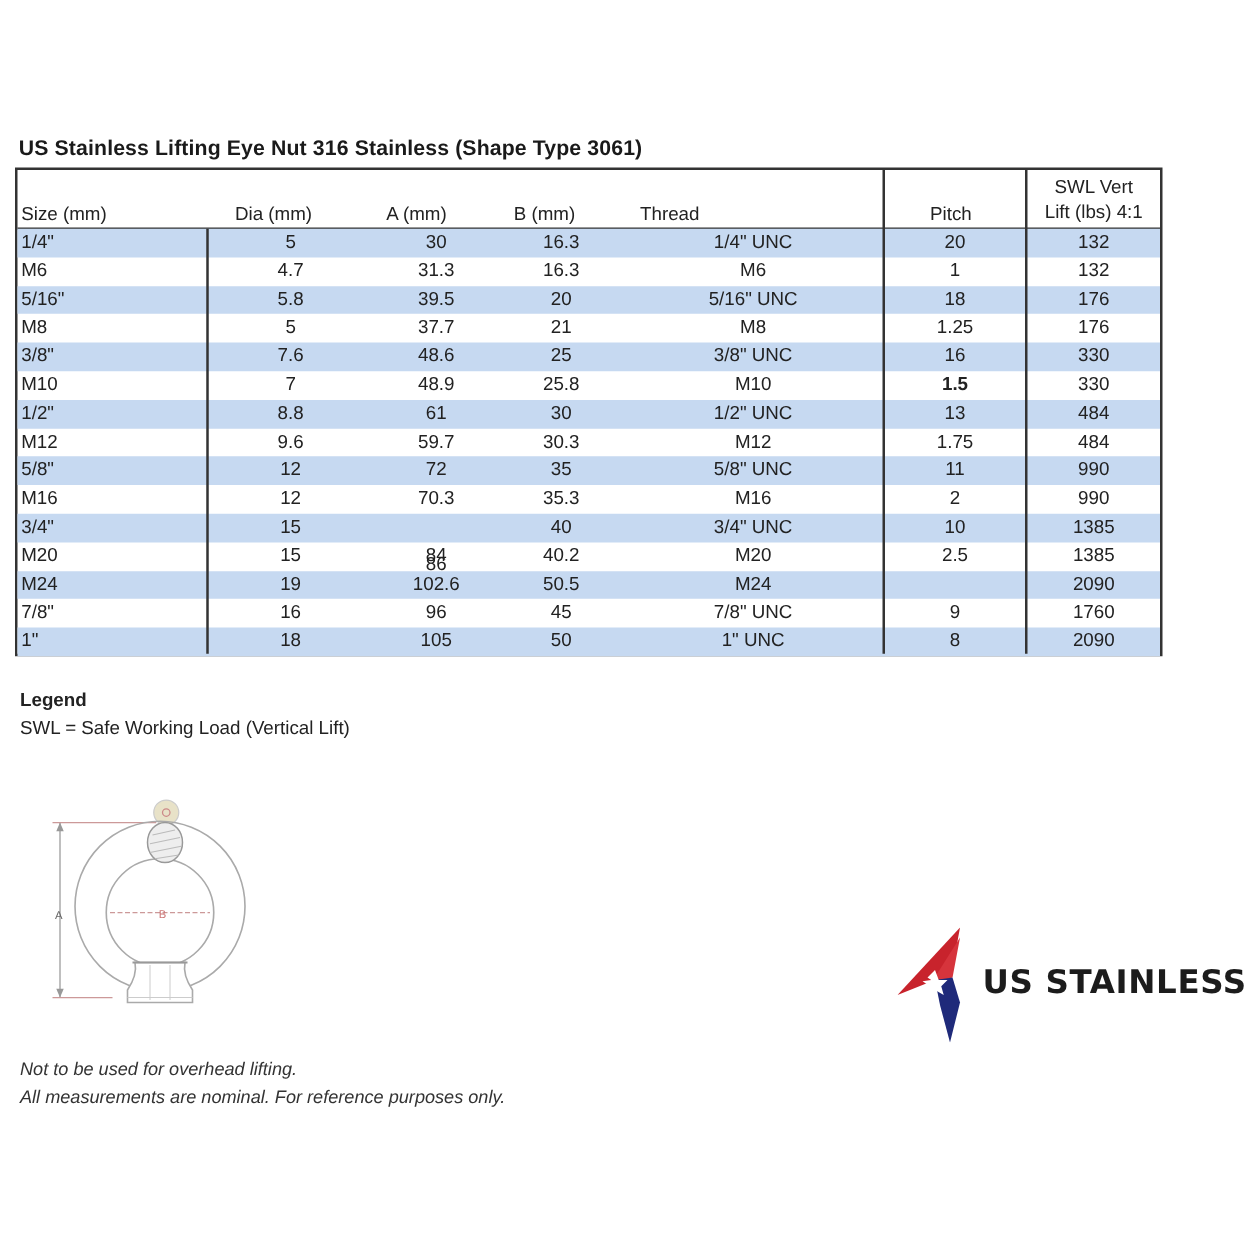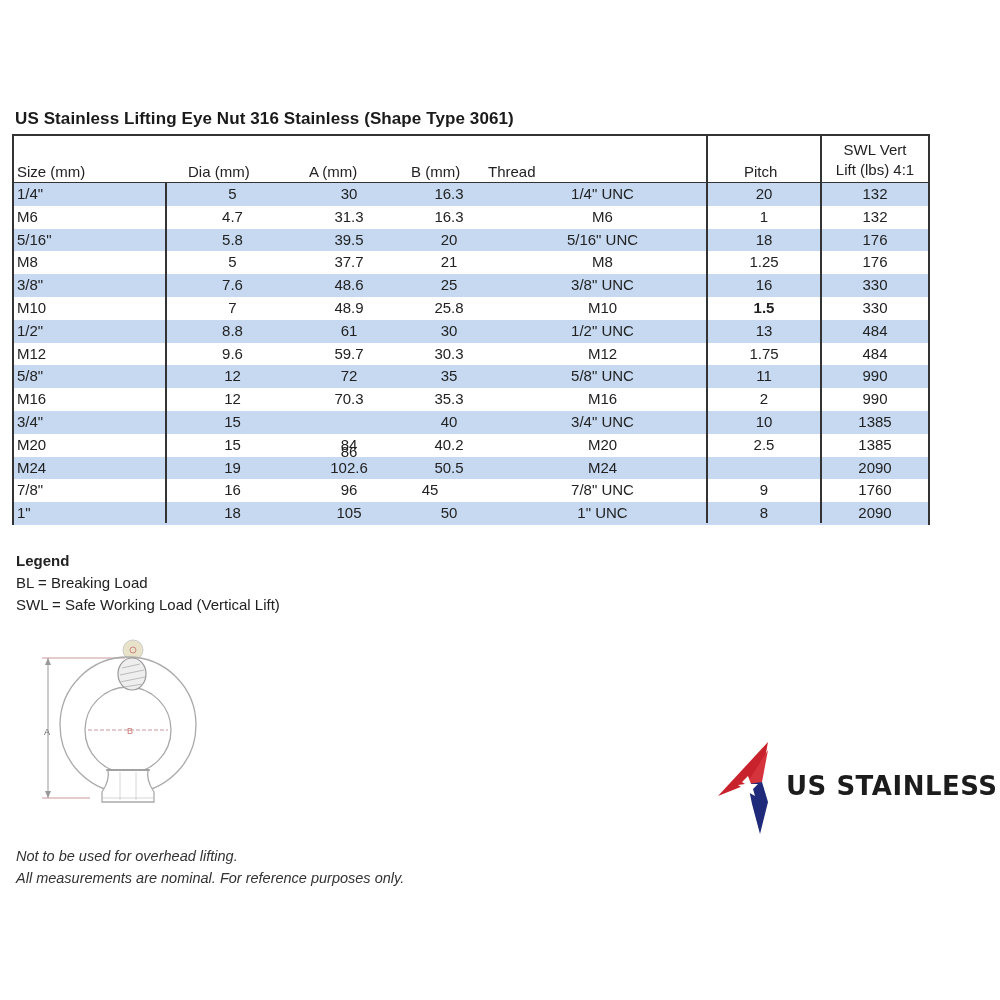--- a/index.html
+++ b/index.html
@@ -26,21 +26,21 @@
 <body>
 
 <div class="title">US Stainless Lifting Eye Nut 316 Stainless (Shape Type 3061)</div>
 
 <div class="table-box">
   <div class="hdr">
     <span class="hcell" style="left:3px;">Size (mm)</span>
     <span class="hcell" style="left:174px;">Dia (mm)</span>
     <span class="hcell" style="left:295px;">A (mm)</span>
     <span class="hcell" style="left:397px;">B (mm)</span>
-    <span class="hcell" style="left:474px;text-align:center;">Thread</span>
+    <span class="hcell" style="left:498px;text-align:center;">Thread</span>
     <span class="hcell" style="left:730px;">Pitch</span>
     <span class="hcell" style="left:810px; width:102px; text-align:center; line-height:20px; bottom:2px;">
       <span style="display:block;margin-top:29px;">SWL Vert</span>
       <span style="display:block;">Lift (lbs) 4:1</span>
     </span>
   </div>
 
   <div class="rows" id="rows">
       <div class="row shade">
         <span class="cell c-size" style="left:3px;">1/4"</span>
@@ -156,21 +156,21 @@
         <span class="cell c-center" style="left:280px;width:110px;">102.6</span>
         <span class="cell c-center" style="left:385px;width:100px;">50.5</span>
         <span class="cell c-center" style="left:485px;width:207px;">M24</span>
         <span class="cell c-center" style="left:694px;width:112px;"></span>
         <span class="cell c-center" style="left:808px;width:106px;">2090</span>
       </div>
       <div class="row">
         <span class="cell c-size" style="left:3px;">7/8"</span>
         <span class="cell c-center" style="left:151px;width:135px;">16</span>
         <span class="cell c-center" style="left:280px;width:110px;">96</span>
-        <span class="cell c-center" style="left:366px;width:100px;text-align:center;">45</span>
+        <span class="cell c-center" style="left:385px;width:100px;text-align:center;">45</span>
         <span class="cell c-center" style="left:485px;width:207px;">7/8" UNC</span>
         <span class="cell c-center" style="left:694px;width:112px;">9</span>
         <span class="cell c-center" style="left:808px;width:106px;">1760</span>
       </div>
       <div class="row shade">
         <span class="cell c-size" style="left:3px;">1"</span>
         <span class="cell c-center" style="left:151px;width:135px;">18</span>
         <span class="cell c-center" style="left:280px;width:110px;">105</span>
         <span class="cell c-center" style="left:385px;width:100px;">50</span>
         <span class="cell c-center" style="left:485px;width:207px;">1" UNC</span>
@@ -179,21 +179,20 @@
       </div>
     </div>
 
   <div class="vline" style="left:151px; top:47px;"></div>
   <div class="vline" style="left:692px;"></div>
   <div class="vline" style="left:806px;"></div>
 </div>
 
 <div class="legend">
   <div class="lh">Legend</div>
-  <div>BL = Breaking Load</div>
   <div>SWL = Safe Working Load (Vertical Lift)</div>
 </div>
 
 <div class="diagram">
   <svg width="180" height="200" viewBox="0 0 180 200">
 
     <line x1="18" y1="28" x2="18" y2="168" stroke="#999" stroke-width="1"></line>
     <line x1="12" y1="28" x2="95" y2="28" stroke="#c99" stroke-width="1"></line>
     <line x1="12" y1="168" x2="60" y2="168" stroke="#c99" stroke-width="1"></line>
     <polygon points="18,28 15,35 21,35" fill="#999"></polygon>

